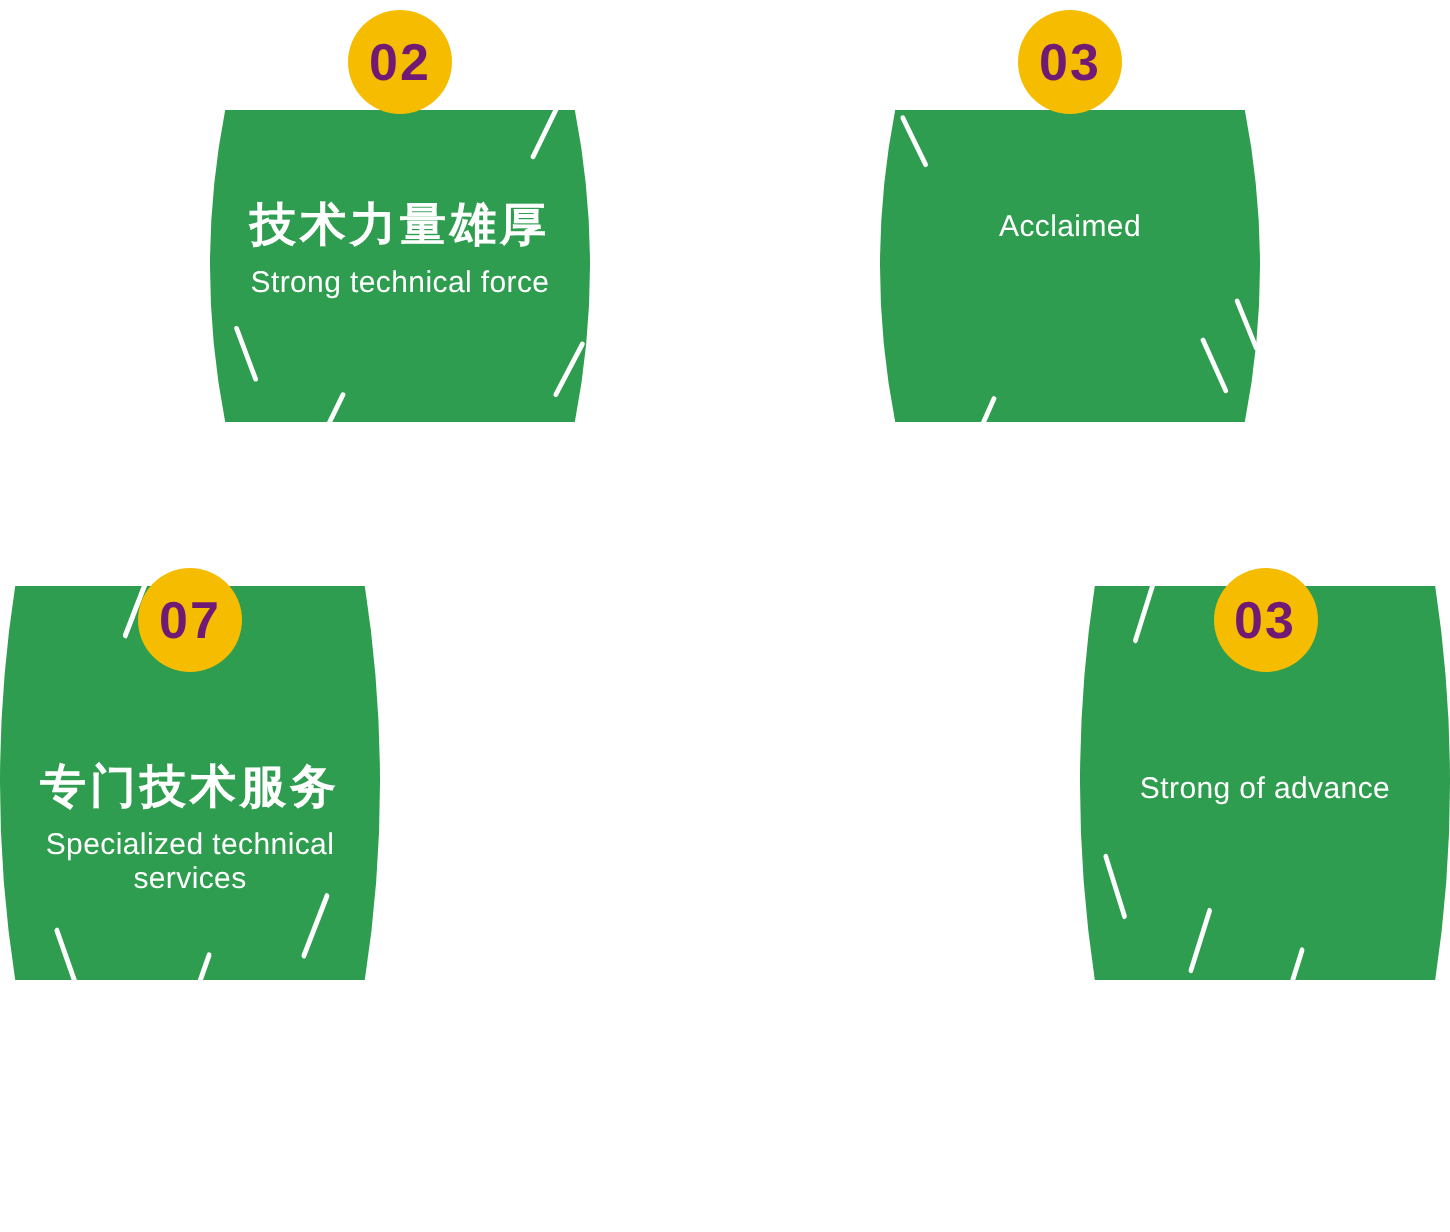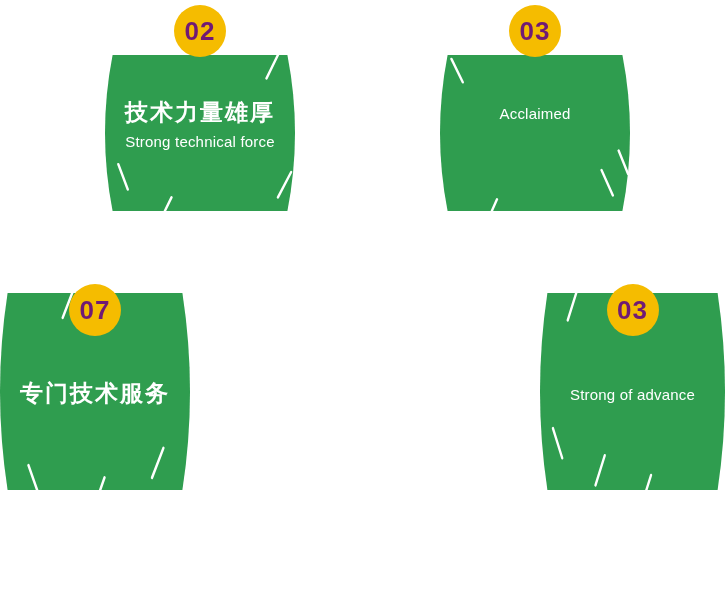--- a/index.html
+++ b/index.html
@@ -107,20 +107,21 @@
         <line x1="172" y1="126" x2="160" y2="150"></line>
         <line x1="110" y1="150" x2="100" y2="172"></line>
         <line x1="30" y1="140" x2="40" y2="162"></line>
       </g>
     </svg>
     <div class="badge">
       <span class="badge-number">07</span>
     </div>
     <div class="texts">
       <div class="title">专门技术服务</div>
+      <div class="subtitle">Specialized technical services</div>
     </div>
   </div>
 
   <div class="card card-04">
     <svg class="shape" viewBox="0 0 200 160" preserveAspectRatio="none" aria-hidden="true">
       <path d="M8,0 L192,0 Q208,80 192,160 L8,160 Q-8,80 8,0 Z" fill="var(--green,#2f9d4f)"></path>
       <g stroke="#ffffff" stroke-width="2.5" stroke-linecap="round">
         <line x1="40" y1="-2" x2="30" y2="22"></line>
         <line x1="70" y1="132" x2="60" y2="156"></line>
         <line x1="120" y1="148" x2="110" y2="172"></line>

